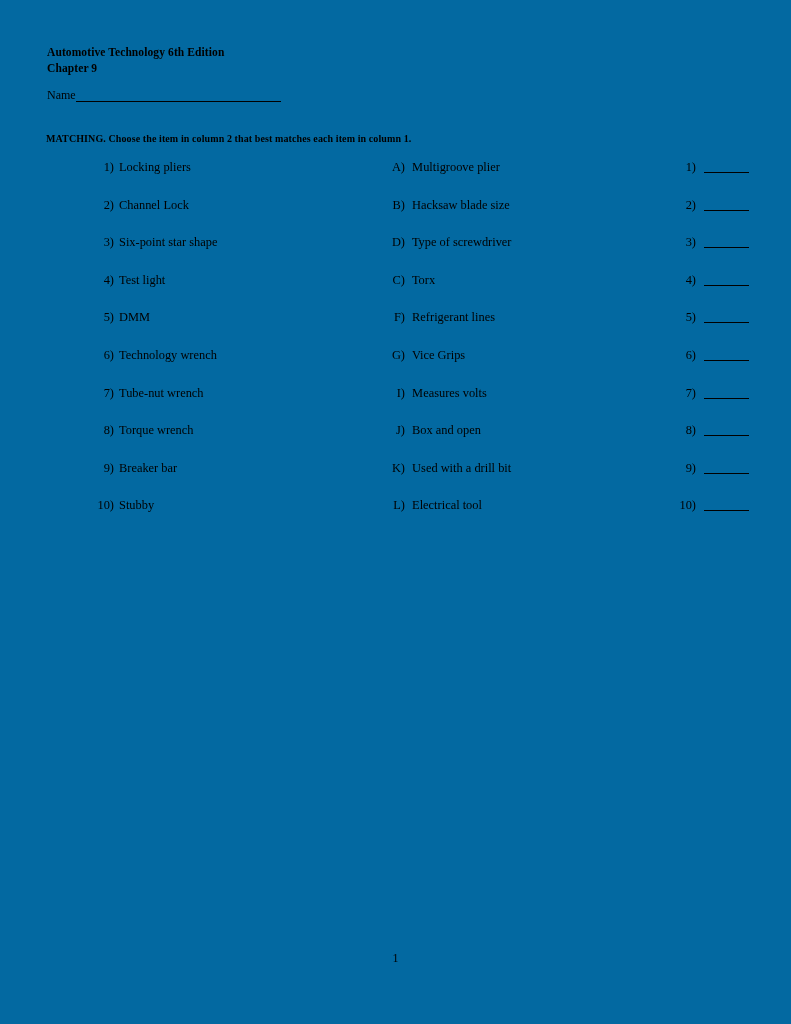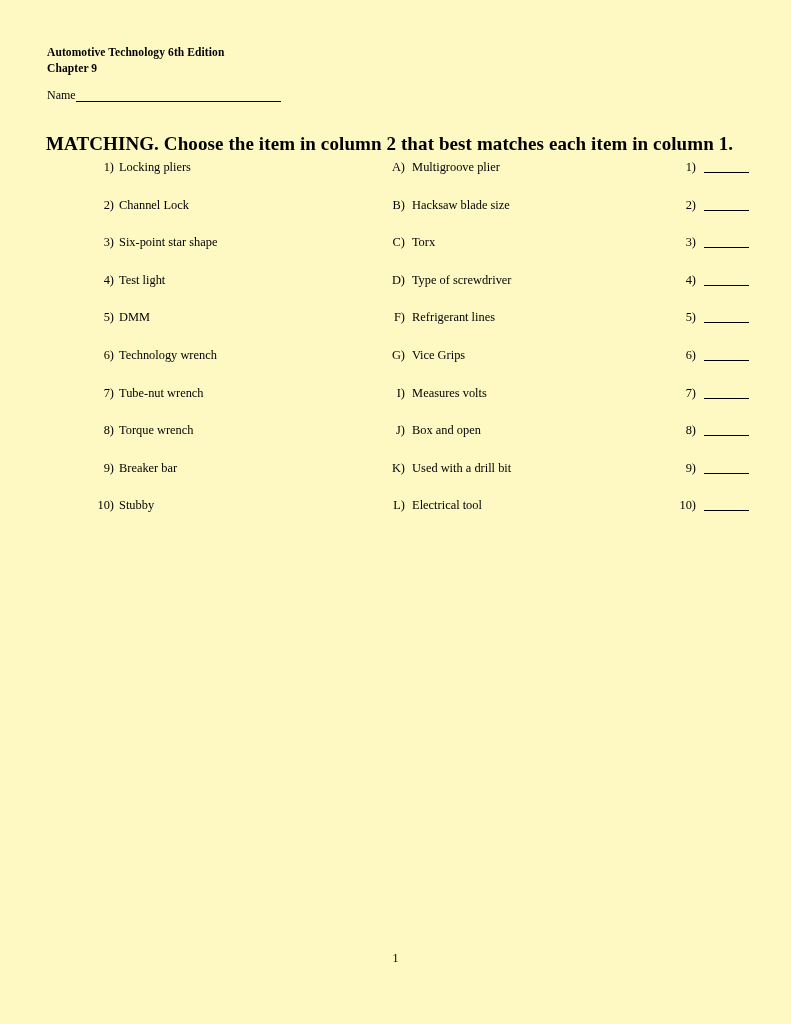--- a/index.html
+++ b/index.html
@@ -13,21 +13,21 @@
     position: relative;
     font-family: "Liberation Serif", serif;
     color: #000000;
     overflow: hidden;
   }
   .page {
     position: absolute;
     left: 0; top: 0;
     width: 791px;
     height: 1024px;
-    background: #fef9c3;
+    background: #0369a1;
   }
   .header {
     position: absolute;
     left: 47px;
     top: 44px;
     font-size: 11.5px;
     font-weight: bold;
     line-height: 16px;
     letter-spacing: 0.1px;
   }
@@ -51,21 +51,21 @@
     display: inline-block;
     width: 205px;
     border-bottom: 1px solid #000;
     height: 11px;
     margin-left: 0px;
   }
   .instructions {
     position: absolute;
     left: 46px;
     top: 133px;
-    font-size: 19px;
+    font-size: 10px;
     font-weight: bold;
     letter-spacing: 0.1px;
     white-space: nowrap;
   }
   .columns {
     position: absolute;
     left: 0;
     top: 160px;
     width: 791px;
   }
@@ -203,28 +203,28 @@
     <div class="col2">
       <div class="item">
         <span class="letter">A)</span>
         <span>Multigroove plier</span>
       </div>
       <div class="item">
         <span class="letter">B)</span>
         <span>Hacksaw blade size</span>
       </div>
       <div class="item">
+        <span class="letter">D)</span>
+        <span>Type of screwdriver</span>
+      </div>
+      <div class="item">
         <span class="letter">C)</span>
         <span>Torx</span>
       </div>
       <div class="item">
-        <span class="letter">D)</span>
-        <span>Type of screwdriver</span>
-      </div>
-      <div class="item">
         <span class="letter">F)</span>
         <span>Refrigerant lines</span>
       </div>
       <div class="item">
         <span class="letter">G)</span>
         <span>Vice Grips</span>
       </div>
       <div class="item">
         <span class="letter">I)</span>
         <span>Measures volts</span>

